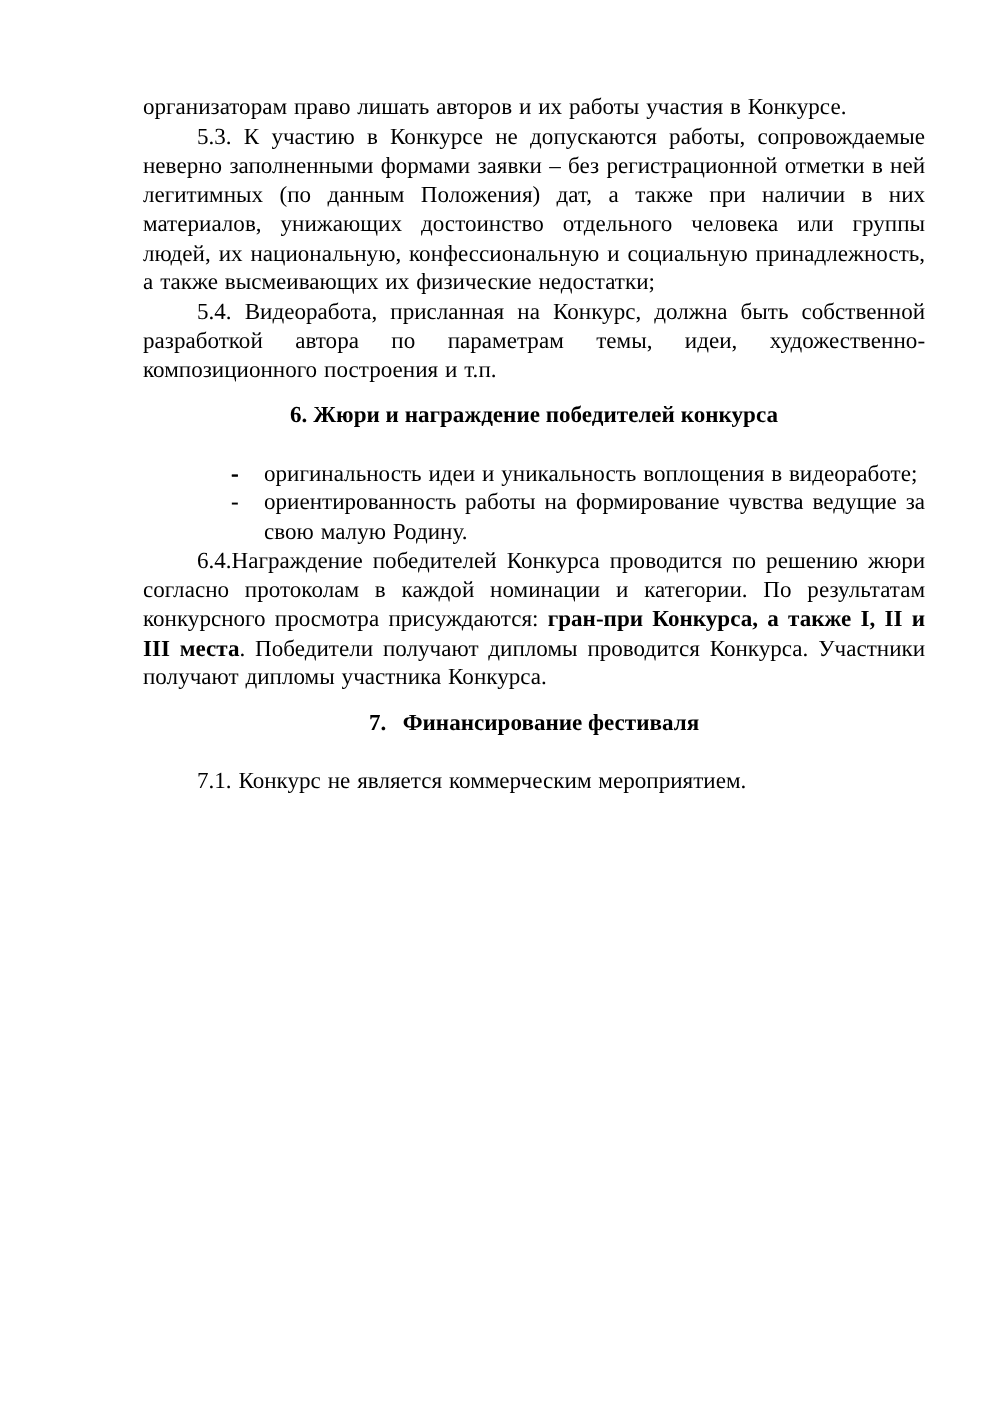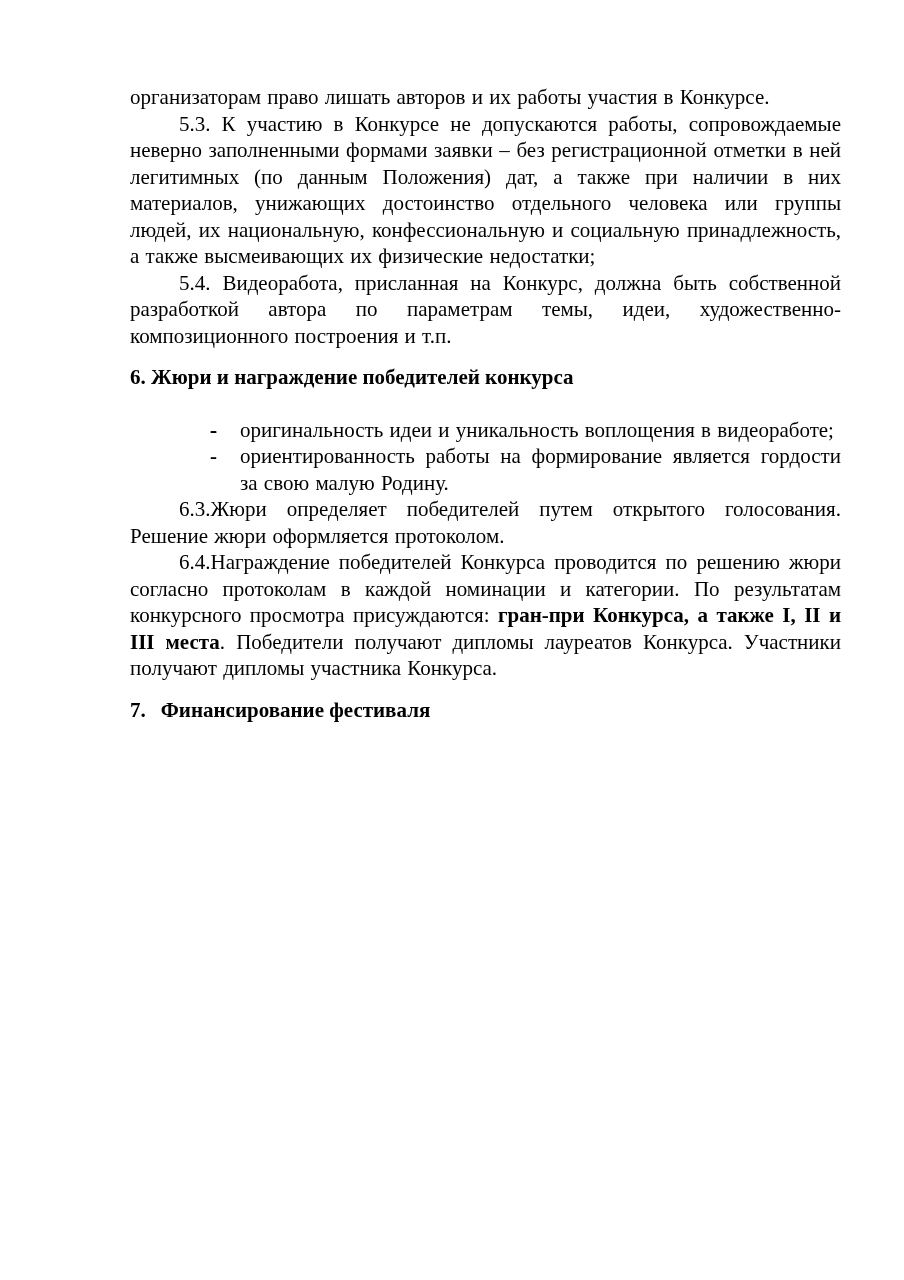--- a/index.html
+++ b/index.html
@@ -31,20 +31,21 @@
     word-spacing: 1px;
   }
   .para.continuation {
     text-indent: 0;
   }
   .section-heading {
     margin: 15px 0 26px 0;
     font-size: 21px;
     line-height: 26.5px;
     font-weight: 700;
+    text-align: center;
     text-indent: 0;
   }
   .section-heading .num-gap {
     display: inline-block;
     margin-right: 15px;
   }
   .criteria-list {
     margin: 0;
     padding: 0;
     list-style: none;
@@ -88,27 +89,27 @@
     <ul class="criteria-list">
       <li>
         <span class="dash-marker">-</span>
       </li>
       <li>
         <span class="dash-marker">-</span>
         <span>оригинальность идеи и уникальность воплощения в видеоработе;</span>
       </li>
       <li>
         <span class="dash-marker">-</span>
-        <span>ориентированность работы на формирование является гордости за свою малую Родину.</span>
+        <span>ориентированность работы на формирование чувства ведущие за свою малую Родину.</span>
       </li>
     </ul>
 
-    <p class="para">6.3.Жюри определяет победителей путем открытого голосования. Решение жюри оформляется протоколом.</p>
 
-    <p class="para"><span>6.4.Награждение победителей Конкурса проводится по решению жюри согласно протоколам в каждой номинации и категории. По результатам конкурсного просмотра присуждаются: </span><span class="bold-inline">гран-при Конкурса, а также I, II и III места</span><span>. Победители получают дипломы лауреатов Конкурса. Участники получают дипломы участника Конкурса.</span></p>
+    <p class="para"><span>6.4.Награждение победителей Конкурса проводится по решению жюри согласно протоколам в каждой номинации и категории. По результатам конкурсного просмотра присуждаются: </span><span class="bold-inline">гран-при Конкурса, а также I, II и III места</span><span>. Победители получают дипломы проводится Конкурса. Участники получают дипломы участника Конкурса.</span></p>
 
 
     <p class="section-heading"><span class="num-gap">7.</span><span>Финансирование фестиваля</span></p>
 
+    <p class="para">7.1. Конкурс не является коммерческим мероприятием.</p>
 
 
   </div>
 </div>
 
 </body></html>

